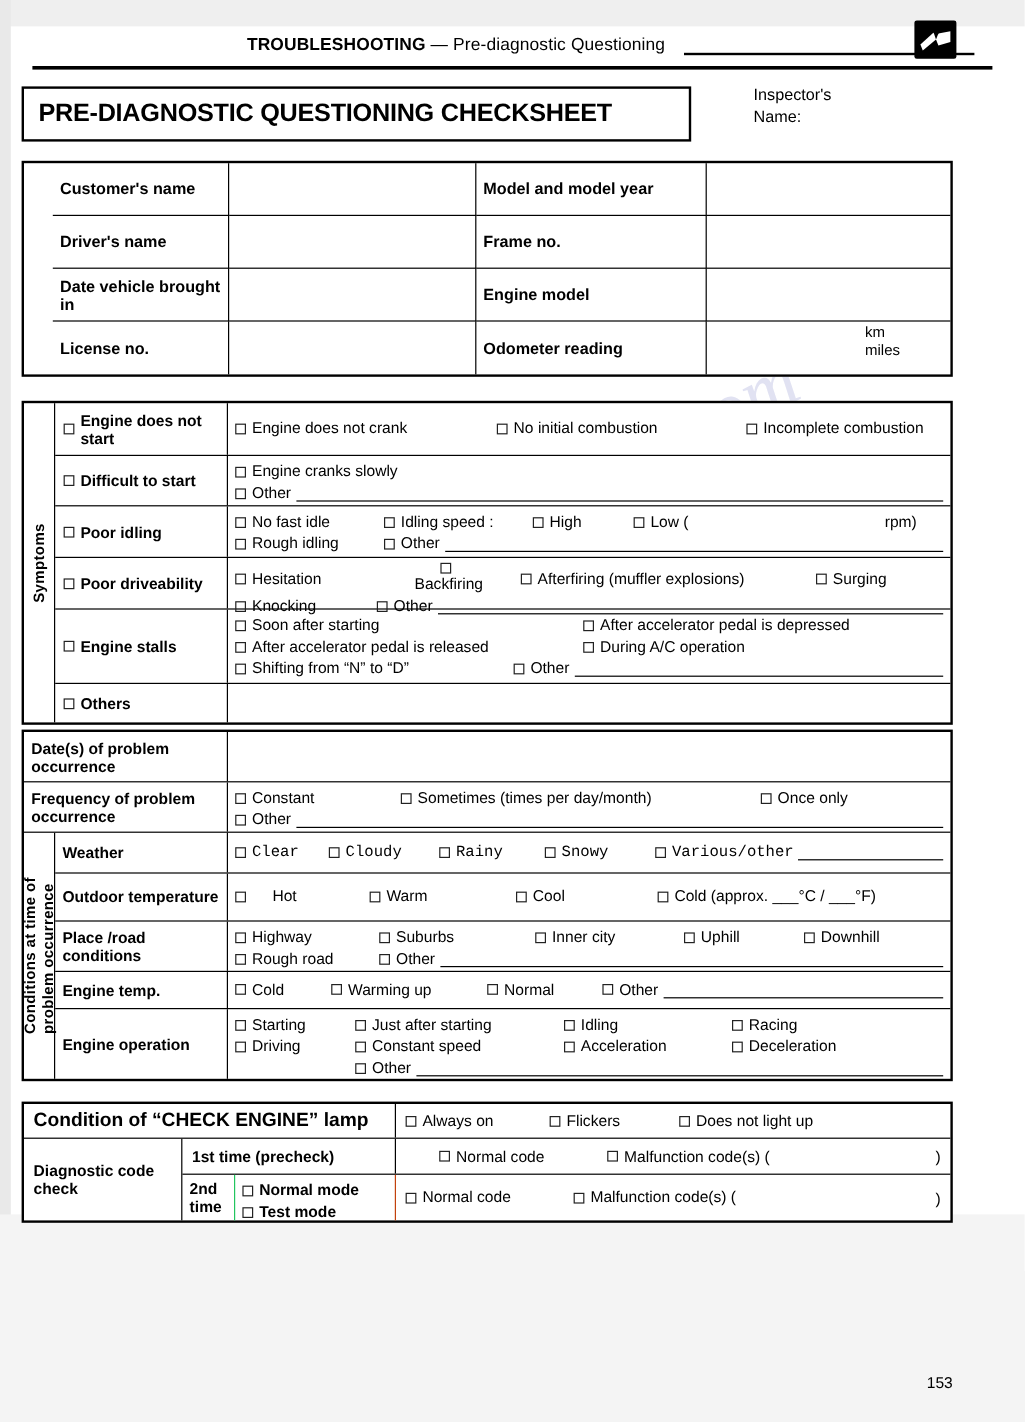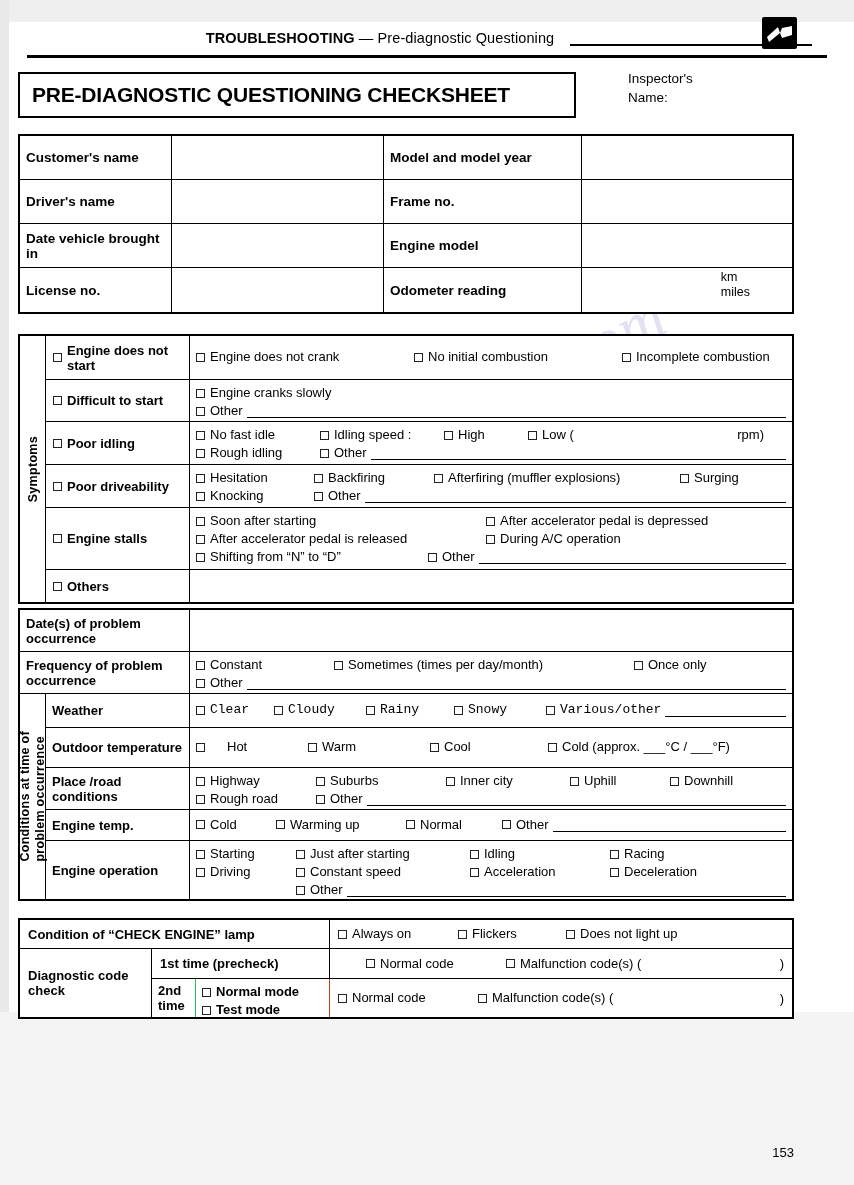--- a/index.html
+++ b/index.html
@@ -90,21 +90,21 @@
     padding: 4px 6px;
     display: flex;
     align-items: center;
     font-size: 13px;
     position: relative;
   }
   .cell.last-col { border-right: none; }
   .row.last-row .cell { border-bottom: none; }
 
   
-  #customer-table { left: 18px; top: 134px; width: 776px; }
+  #customer-table { left: 18px; top: 134px; width: 776px; padding-left: 24px; }
   #customer-table .cell-lbl { width: 152px; font-weight: bold; font-size: 13.5px; line-height: 15px; }
   #customer-table .cell-val { width: 212px; }
   #customer-table .cell-lbl2 { width: 198px; font-weight: bold; font-size: 13.5px; }
   #customer-table .cell-val2 { width: 210px; }
   #customer-table .row { height: 44px; }
   .odo-units {
     position: absolute; right: 42px; top: 2px;
     font-size: 12.5px; line-height: 15px; text-align: left;
   }
 
@@ -169,21 +169,21 @@
   #conditions-table .c-opts { flex: 1; padding: 4px 6px 5px 6px; }
   #conditions-table .sub-wrap { flex: 1; }
 
   
   #check-engine-table { left: 18px; top: 918px; width: 776px; }
   #check-engine-table .ce-row { display: flex; border-bottom: 1px solid #000; }
   #check-engine-table .ce-row.last { border-bottom: none; }
   #check-engine-table .ce-lbl {
     width: 310px; flex: 0 0 310px; border-right: 1px solid #000;
     display: flex; align-items: center; padding: 4px 8px;
-    font-weight: bold; font-size: 13px;
+    font-weight: bold; font-size: 16px;
   }
   #check-engine-table .ce-opts { flex: 1; padding: 5px 8px; }
   #check-engine-table .dc-lbl {
     width: 132px; flex: 0 0 132px; border-right: 1px solid #000;
     display: flex; align-items: center; padding: 4px 8px;
     font-weight: bold; font-size: 13px; line-height: 15px;
   }
   #check-engine-table .dc-body { flex: 1; }
   #check-engine-table .dc-sub { display: flex; border-bottom: 1px solid #000; }
   #check-engine-table .dc-sub.last { border-bottom: none; }
@@ -387,21 +387,21 @@
         <div class="sym-name">
           <span class="cb"></span>
           <span>Poor driveability</span>
         </div>
         <div class="sym-opts">
           <div class="optline">
             <span class="opt" style="width:118px;">
                 <span class="cb"></span>
                 <span>Hesitation</span>
               </span>
-            <span class="opt" style="width:120px;">
+            <span class="opt" style="width:120px;flex-direction:column;">
                 <span class="cb"></span>
                 <span>Backfiring</span>
               </span>
             <span class="opt" style="width:246px;">
                 <span class="cb"></span>
                 <span>Afterfiring (muffler explosions)</span>
               </span>
             <span class="opt">
                 <span class="cb"></span>
                 <span>Surging</span>

